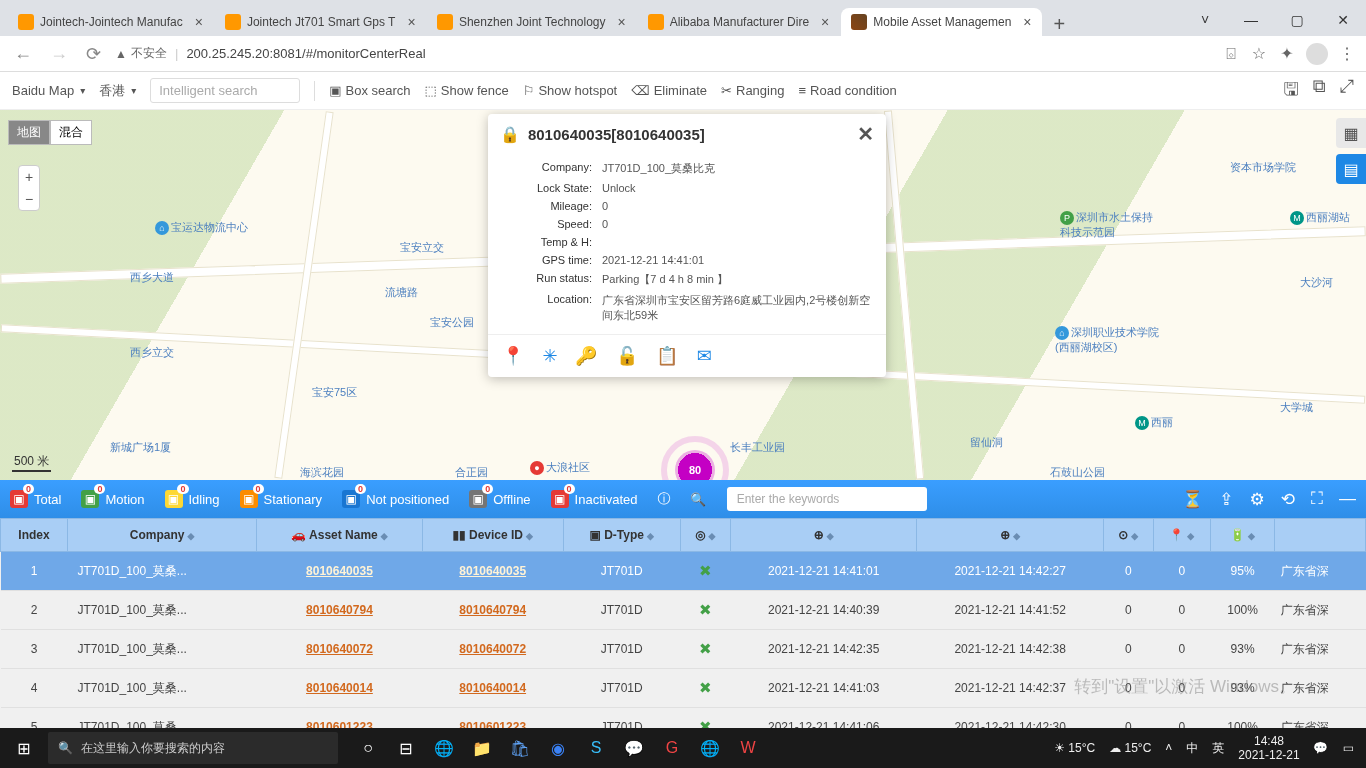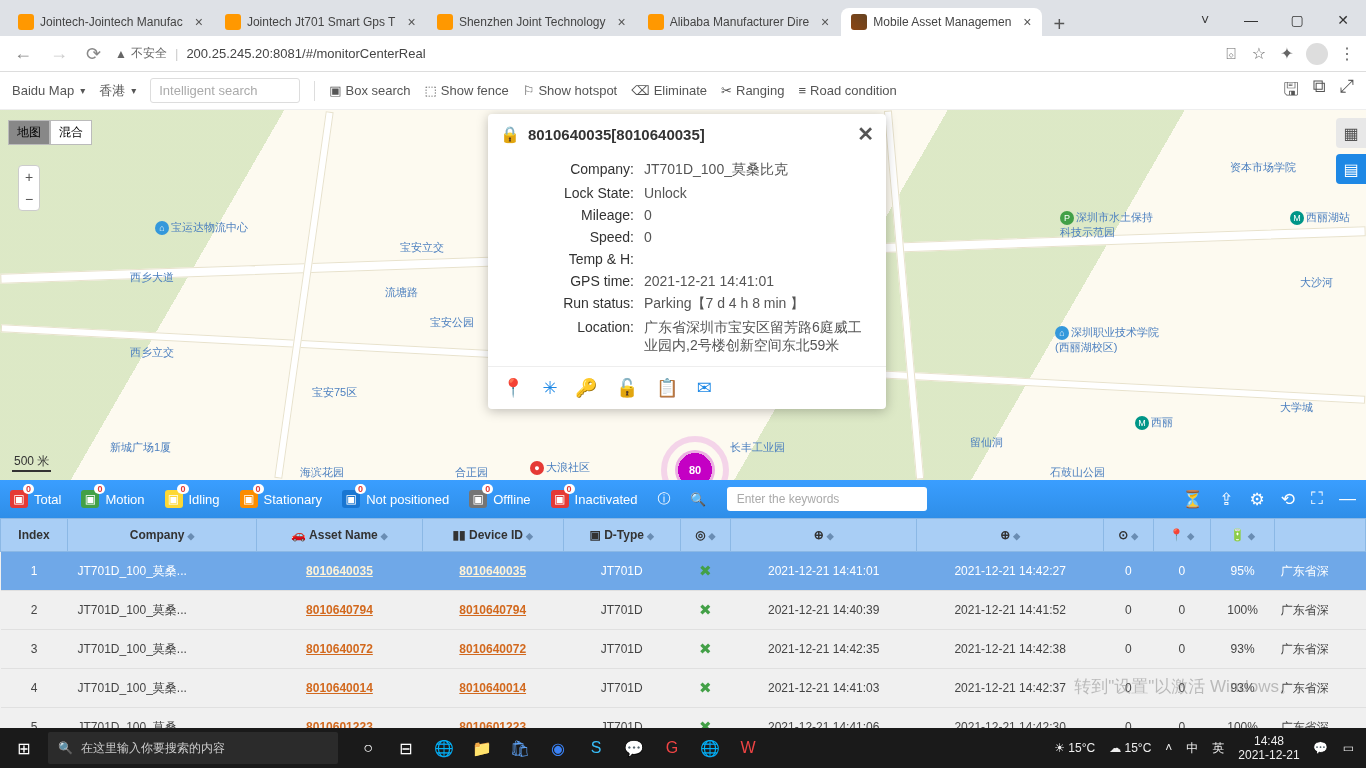--- a/index.html
+++ b/index.html
@@ -31,38 +31,38 @@
 .toolbar-right { margin-left: auto; display: flex; gap: 14px; font-size: 18px; color: #555;}
 
 
 .map-area { position: relative; height: 370px; background: #fdfaf0; overflow: hidden; }
 .map-bg { position: absolute; inset: 0; background:
   linear-gradient(120deg, rgba(160,200,120,0.35) 0 18%, transparent 18% 60%, rgba(160,200,120,0.35) 60% 75%, transparent 75%),
   #fdfaf0; }
 .road { position: absolute; background: #fff; border: 1px solid #e8e2cc; }
 .map-ctrl { position: absolute; left: 8px; top: 10px; display: flex; gap: 0; z-index: 3;}
 .map-ctrl-btn { background: #fff; border: 1px solid #bbb; font-size: 12px; padding: 3px 8px; cursor: default;}
-.map-ctrl-btn.active { background: #888; color: #000000; }
+.map-ctrl-btn.active { background: #888; color: #ffffff; }
 .map-zoom { position: absolute; left: 18px; top: 55px; width: 22px; background: #fff; border: 1px solid #ccc; border-radius: 4px; z-index: 3;}
 .map-zoom div { height: 22px; display: flex; align-items: center; justify-content: center; font-size: 14px; color: #555; }
 .scale { position: absolute; left: 12px; bottom: 8px; font-size: 12px; color: #333; border-bottom: 2px solid #333; padding: 0 2px; z-index: 3;}
 .marker { position: absolute; width: 40px; height: 40px; border-radius: 50%; background: radial-gradient(circle, #c400c4 0 60%, rgba(196,0,196,0.3) 60% 100%); display: flex; align-items: center; justify-content: center; color: #fff; font-size: 11px; font-weight: bold; z-index: 2;}
 .marker::before { content: ""; position: absolute; inset: -14px; border-radius: 50%; border: 6px solid rgba(196,0,196,0.15); }
 .poi { position: absolute; font-size: 11px; color: #4b7fbf; z-index: 1; white-space: nowrap;}
 .poi-dot { display:inline-block; width:14px;height:14px;border-radius:50%;background:#3498db;color:#fff;font-size:9px;text-align:center;line-height:14px;margin-right:2px;}
 .side-tab { position: absolute; right: 0; top: 8px; width: 30px; z-index: 3;}
 .side-tab div { height: 30px; margin-bottom: 6px; background: #e8e8e8; border-radius: 4px 0 0 4px; display:flex;align-items:center;justify-content:center;font-size:16px;color:#555;}
 .side-tab div.blue { background: #1e88e5; color: #fff; }
 
 
 .popup { position: absolute; left: 488px; top: 4px; width: 398px; background: #fff; border-radius: 4px; box-shadow: 0 2px 12px rgba(0,0,0,0.25); z-index: 5; }
 .popup-hdr { display: flex; align-items: center; padding: 8px 12px; font-size: 15px; font-weight: 600; color: #333; }
 .lock-icon { color: #1e88e5; margin-right: 8px; font-size: 16px;}
 .popup-close { margin-left: auto; font-size: 20px; color: #555; cursor: default; }
-.popup-body { padding: 4px 14px 8px; font-size: 14px; margin-left: 42px; }
+.popup-body { padding: 4px 14px 8px; font-size: 11px; }
 .popup-row { display: flex; padding: 3px 0; }
 .popup-label { width: 100px; text-align: right; color: #333; padding-right: 10px; }
 .popup-val { flex: 1; color: #555; }
 .popup-actions { display: flex; gap: 18px; padding: 10px 14px; border-top: 1px solid #eee; color: #1e88e5; font-size: 18px; }
 
 
 .filter-bar { height: 38px; background: linear-gradient(#3a9eff,#2e8ee8); display: flex; align-items: center; padding: 0 10px; color: #fff; font-size: 13px; gap: 20px; }
 .filter-item { display: flex; align-items: center; gap: 6px; cursor: default;}
 .badge { position: relative; width: 18px; height: 18px; border-radius: 3px; display:flex;align-items:center;justify-content:center;font-size:12px;}
 .badge-red { background:#e53935;} .badge-green{background:#43a047;} .badge-yellow{background:#fdd835;} .badge-orange{background:#fb8c00;} .badge-blue{background:#1976d2;} .badge-gray{background:#757575;}

